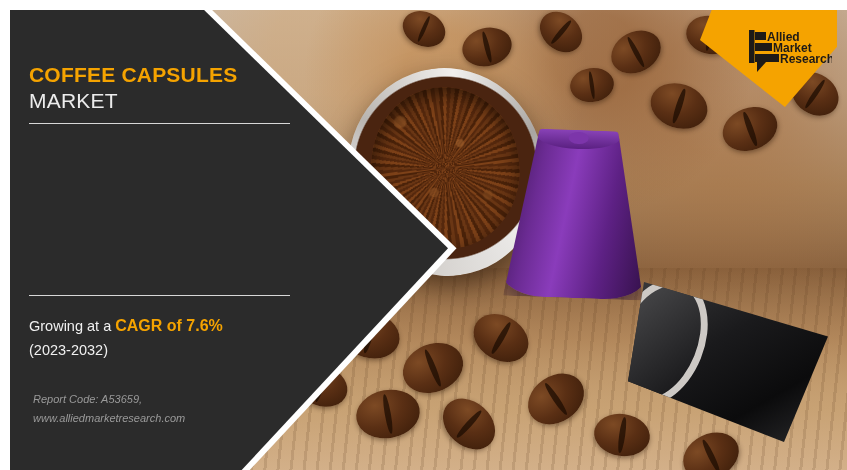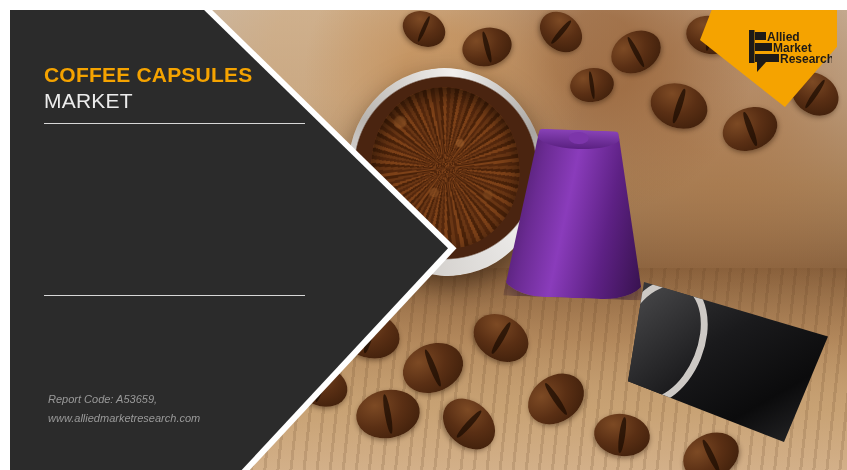--- a/index.html
+++ b/index.html
@@ -154,21 +154,20 @@
     clip-path: polygon(0% 0%, 41.3% 0%, 93.2% 51.8%, 49.3% 100%, 0% 100%);
   }
 
   
   .content {
     position: absolute;
     left: 29px;
     top: 0;
     width: 280px;
     height: 470px;
-    margin-left: 15px;
   }
   .title {
     position: absolute;
     top: 62px;
     left: 0;
     line-height: 1.22;
   }
   .title .line1 {
     display: block;
     font-size: 21px;
@@ -324,20 +323,21 @@
       <span class="line1">COFFEE CAPSULES</span>
       <span class="line2">MARKET</span>
     </div>
 
     <div class="rule one"></div>
 
 
 
     <div class="rule two"></div>
 
+    <div class="cagr"><span>Growing at a </span><span class="hl">CAGR of 7.6%</span><br><span>(2023-2032)</span></div>
 
     <div class="footer">
       <span>Report Code: A53659,</span>
       <span>www.alliedmarketresearch.com</span>
     </div>
   </div>
 
   <div class="logo-badge"></div>
   <div class="logo-mark">
     <svg width="84" height="44" viewBox="0 0 84 44" xmlns="http://www.w3.org/2000/svg">

